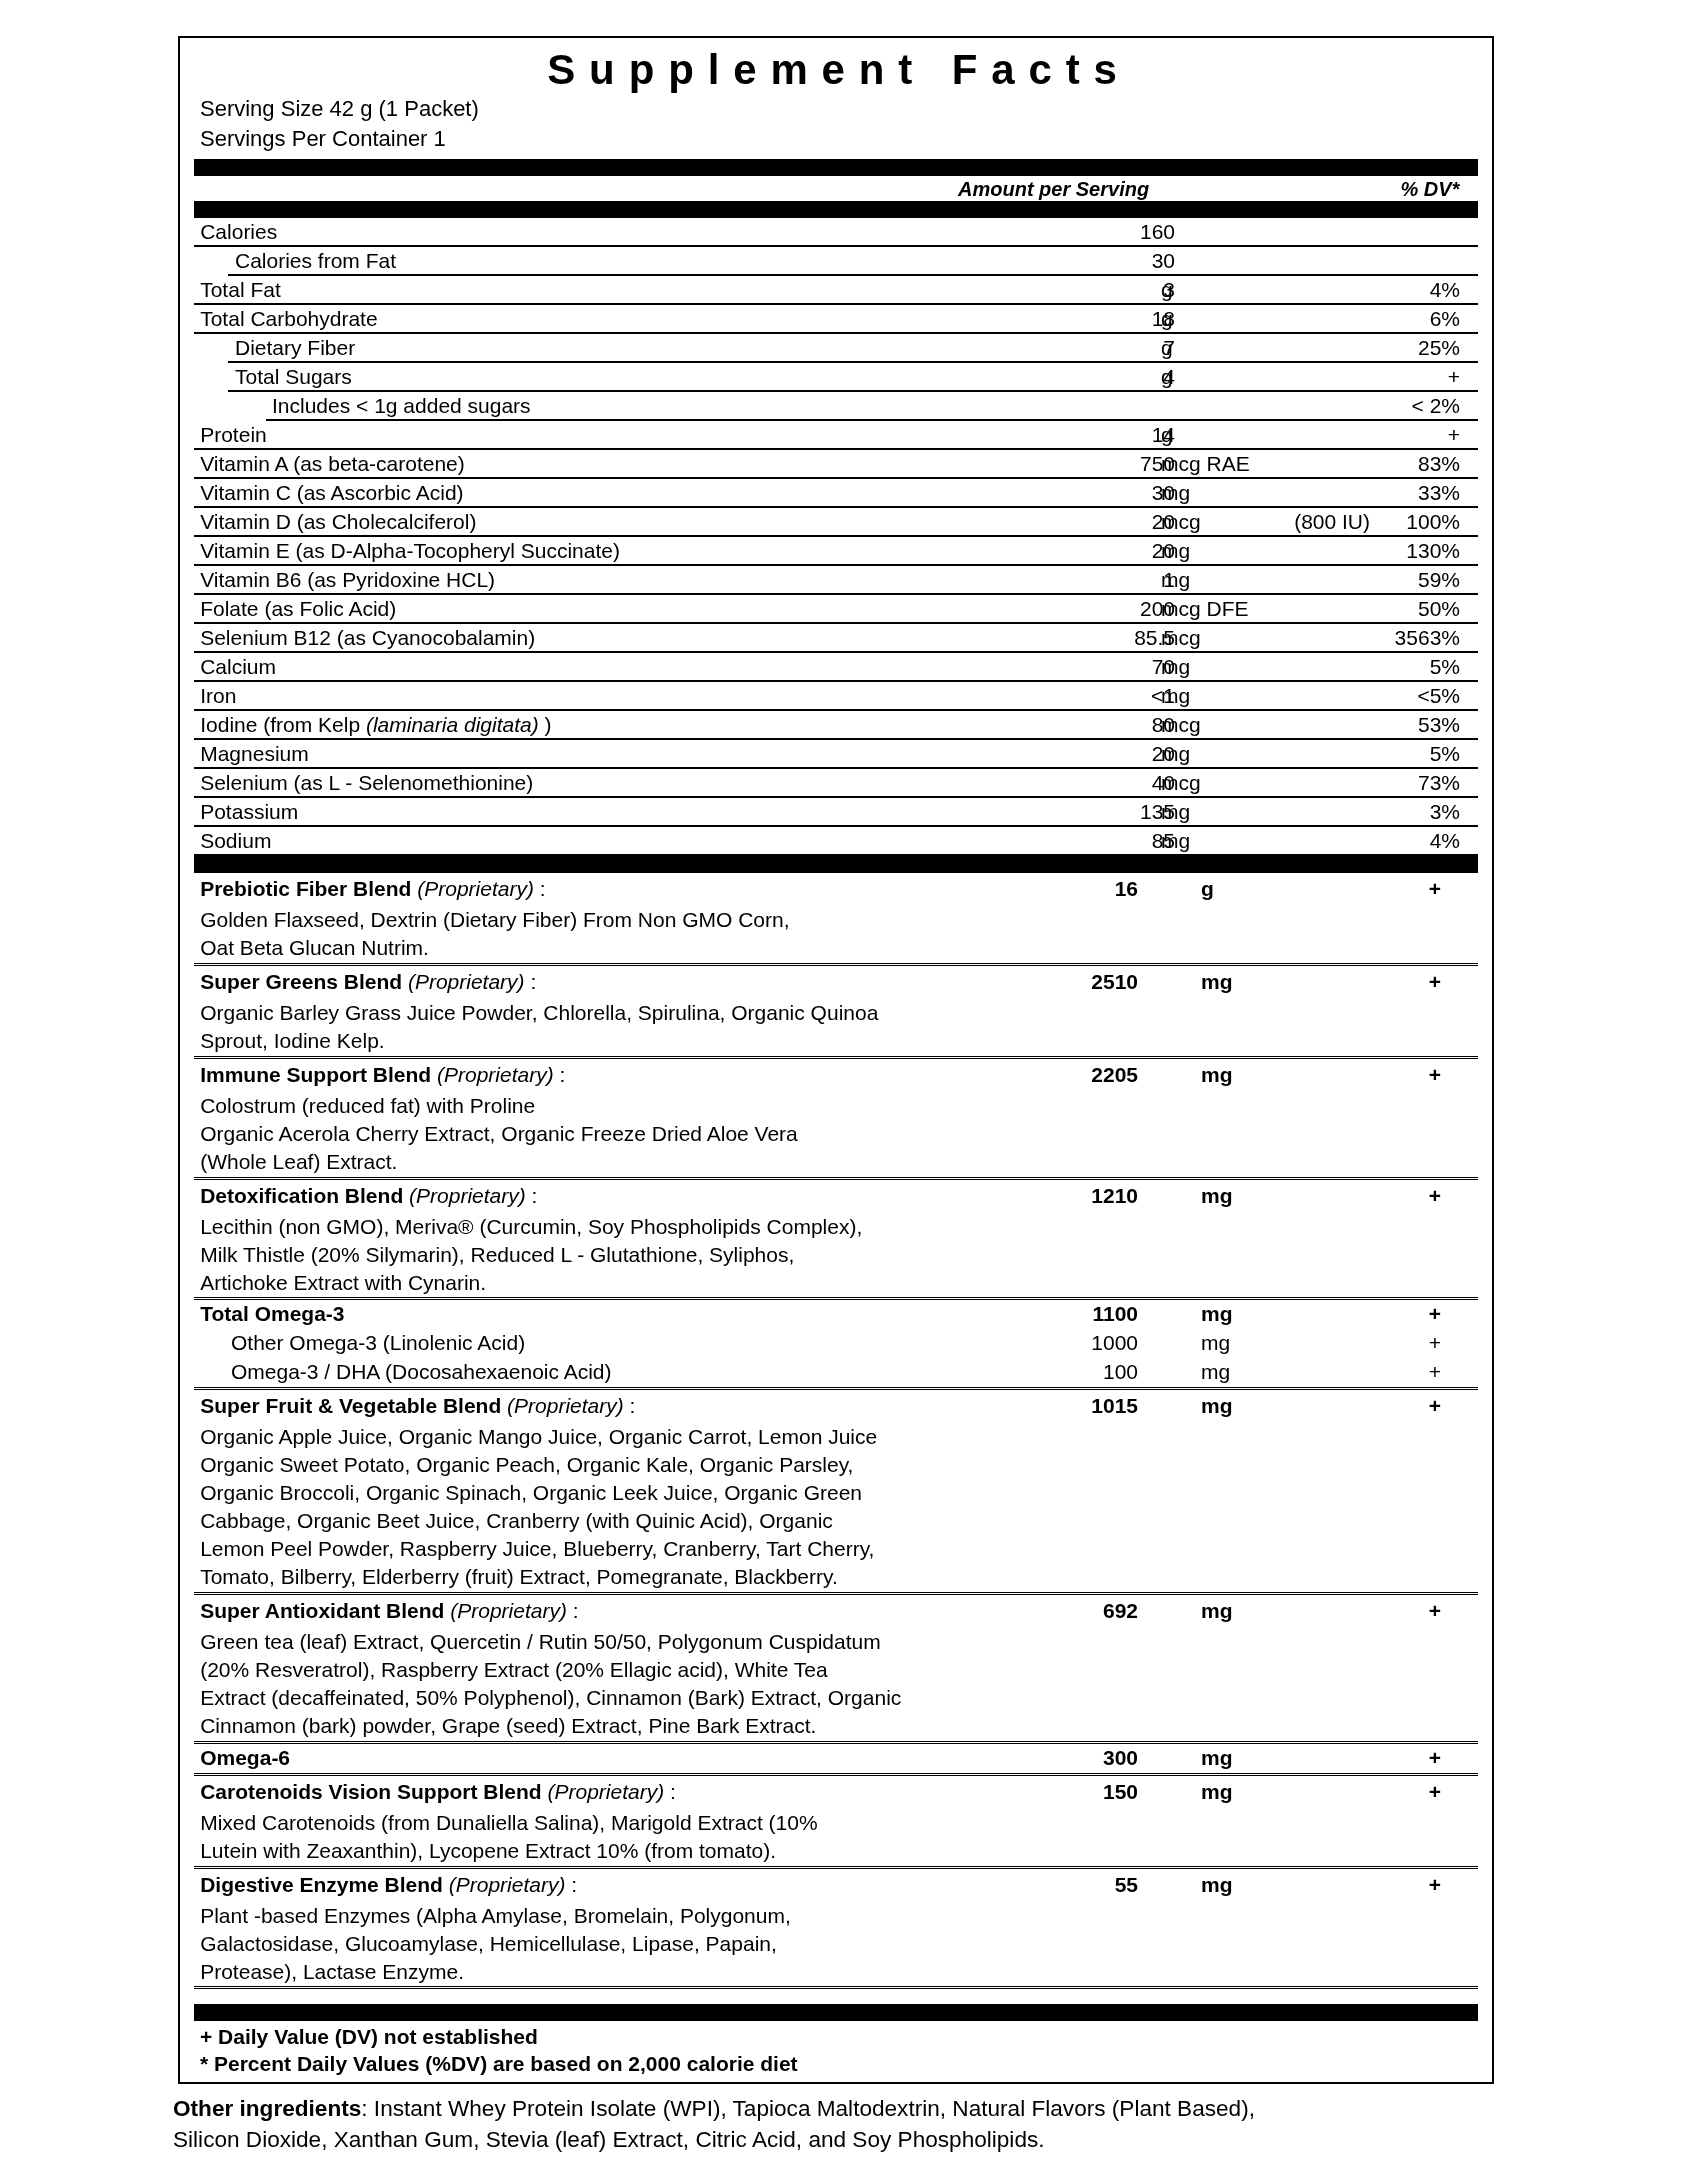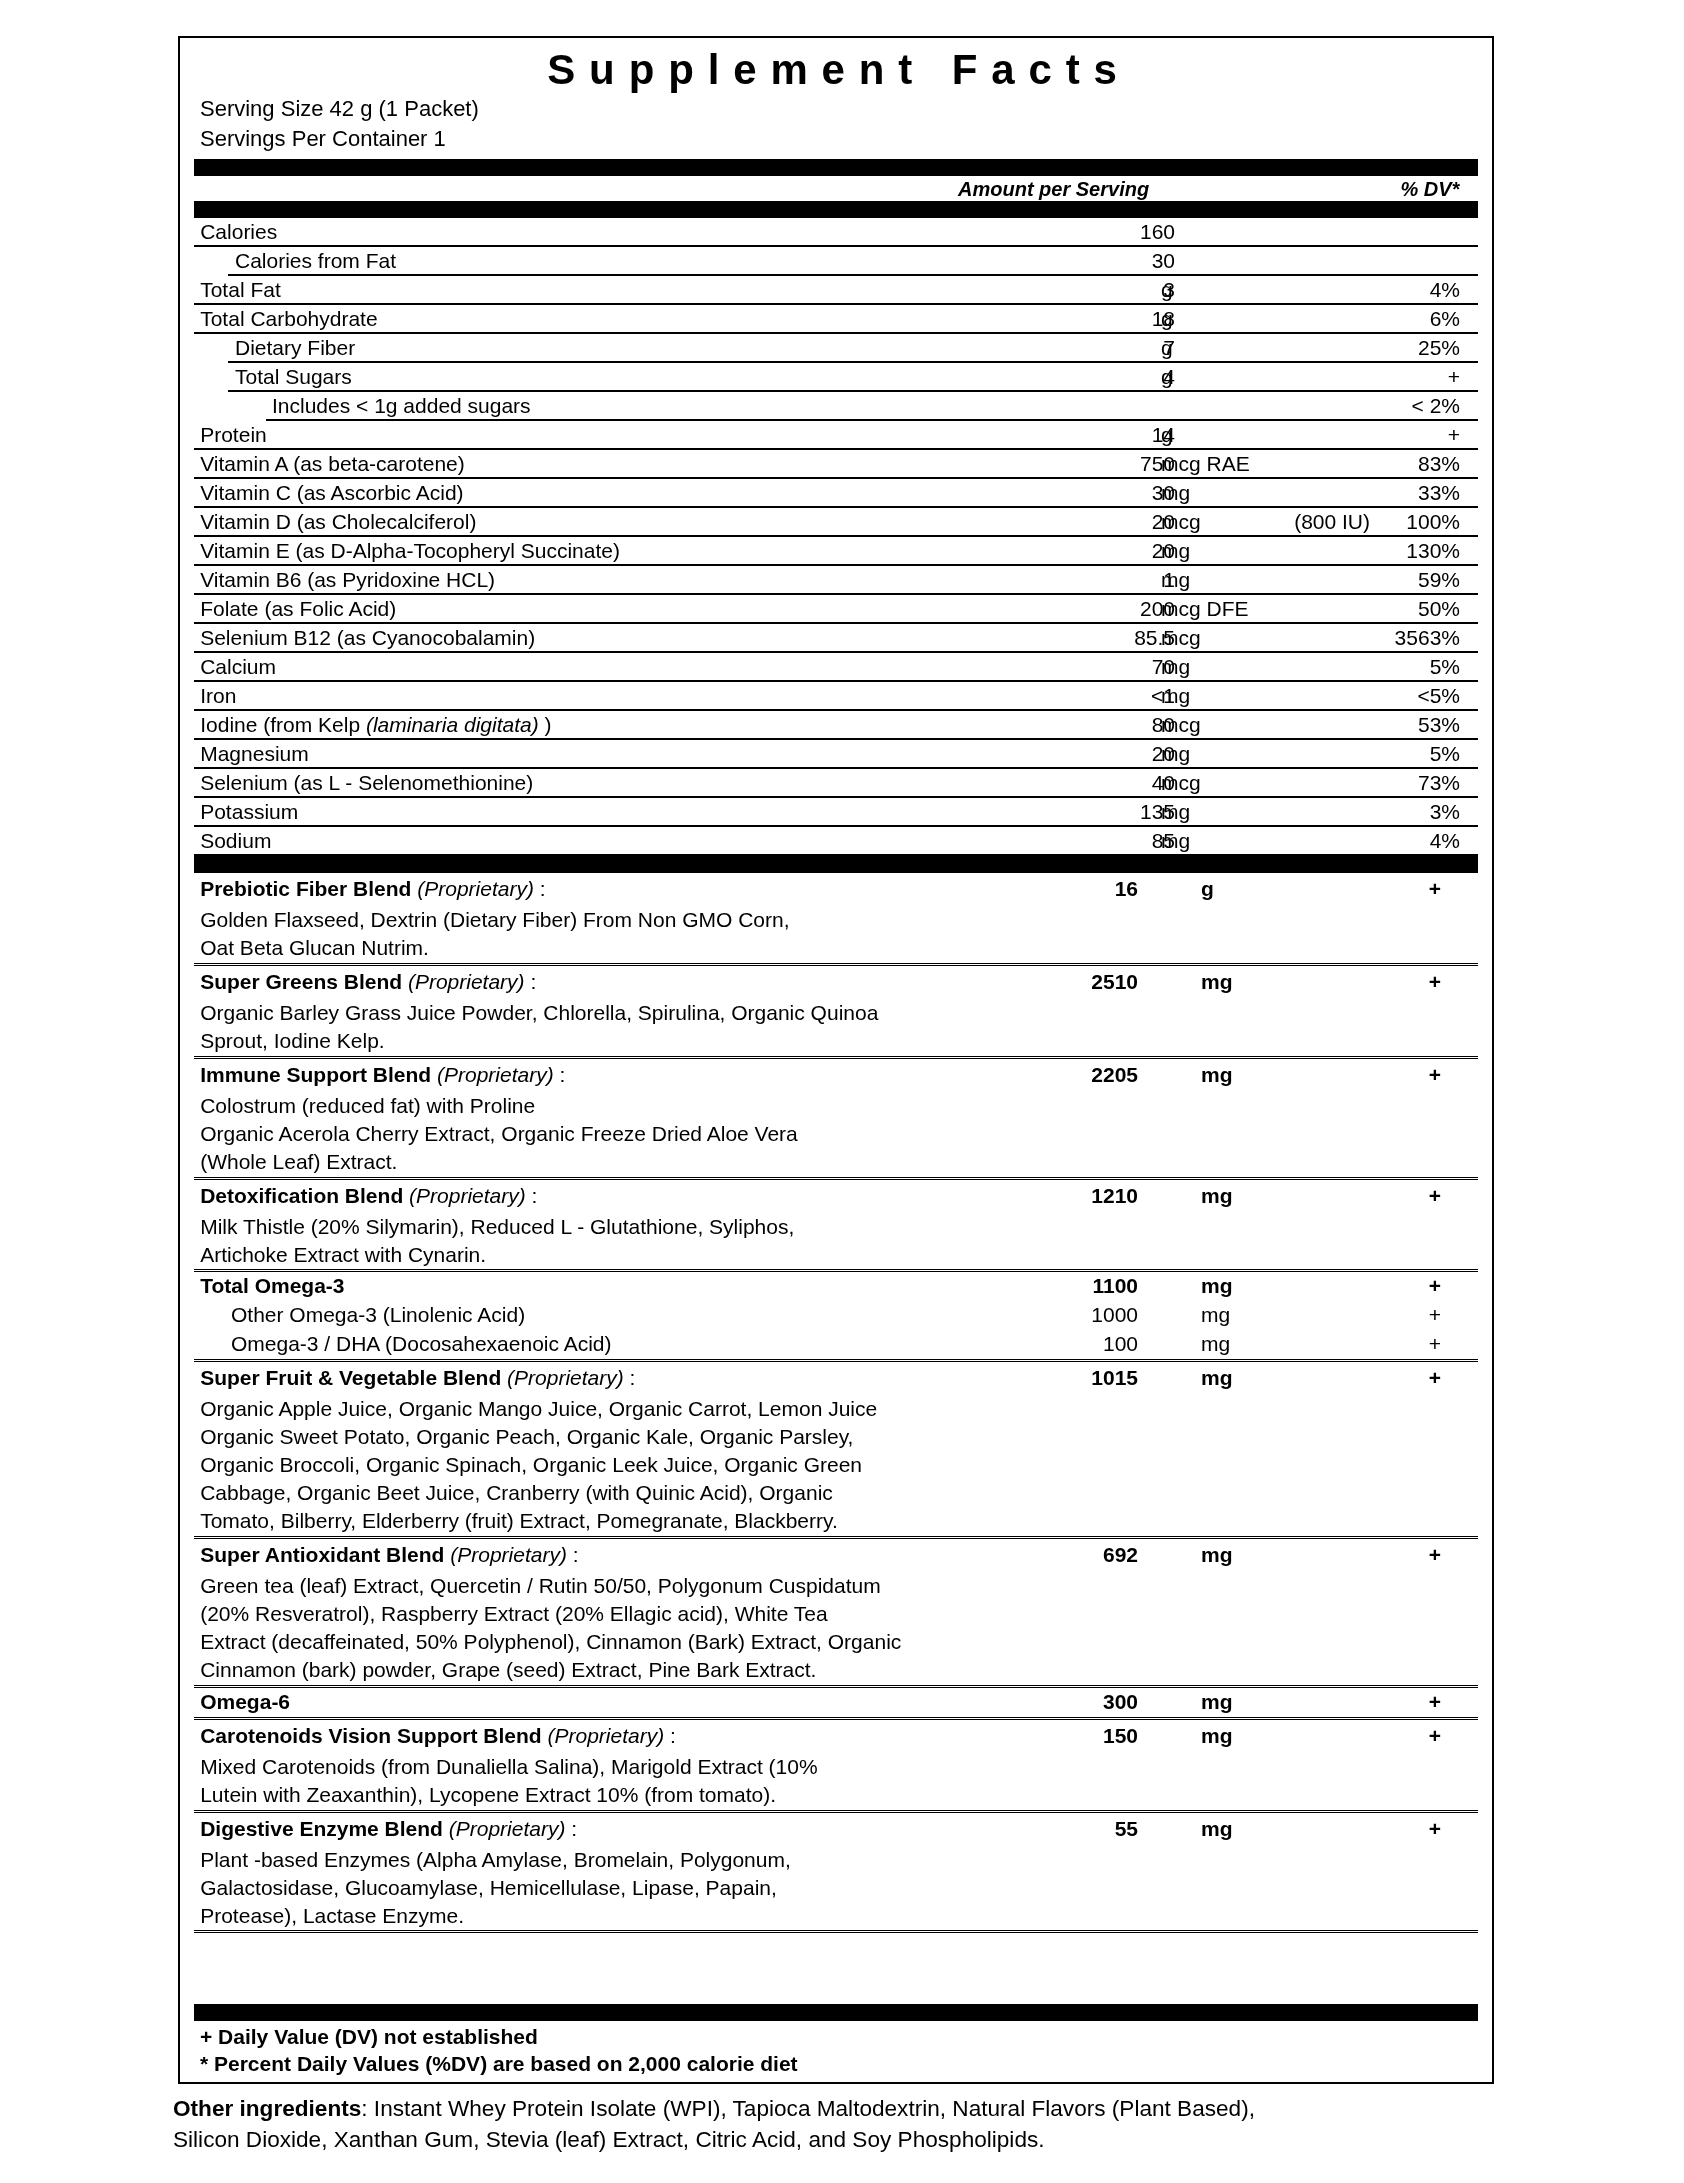--- a/index.html
+++ b/index.html
@@ -114,32 +114,34 @@
         <div class="bline">Sprout, Iodine Kelp.</div>
       </div>
       <div class="bsec">
         <div class="bhead"><span class="bname">Immune Support Blend</span><span class="bprop"> (Proprietary)</span><span class="bcolon"> :</span><span class="bamt">2205</span><span class="bunit">mg</span><span class="bdv">+</span></div>
         <div class="bline">Colostrum (reduced fat) with Proline</div>
         <div class="bline">Organic Acerola Cherry Extract, Organic Freeze Dried Aloe Vera</div>
         <div class="bline">(Whole Leaf) Extract.</div>
       </div>
       <div class="bsec">
         <div class="bhead"><span class="bname">Detoxification Blend</span><span class="bprop"> (Proprietary)</span><span class="bcolon"> :</span><span class="bamt">1210</span><span class="bunit">mg</span><span class="bdv">+</span></div>
+        <div class="bline">Lecithin (non GMO), Meriva® (Curcumin, Soy Phospholipids Complex),</div>
         <div class="bline">Milk Thistle (20% Silymarin), Reduced L - Glutathione, Syliphos,</div>
         <div class="bline">Artichoke Extract with Cynarin.</div>
       </div>
       <div class="brow bold"><span class="bname">Total Omega-3</span><span class="bamt">1100</span><span class="bunit">mg</span><span class="bdv">+</span></div>
       <div class="brow ind"><span class="bname">Other Omega-3 (Linolenic Acid)</span><span class="bamt">1000</span><span class="bunit">mg</span><span class="bdv">+</span></div>
       <div class="brow ind bsep"><span class="bname">Omega-3 / DHA (Docosahexaenoic Acid)</span><span class="bamt">100</span><span class="bunit">mg</span><span class="bdv">+</span></div>
       <div class="bsec">
         <div class="bhead"><span class="bname">Super Fruit &amp; Vegetable Blend</span><span class="bprop"> (Proprietary)</span><span class="bcolon"> :</span><span class="bamt">1015</span><span class="bunit">mg</span><span class="bdv">+</span></div>
         <div class="bline">Organic Apple Juice, Organic Mango Juice, Organic Carrot, Lemon Juice</div>
         <div class="bline">Organic Sweet Potato, Organic Peach, Organic Kale, Organic Parsley,</div>
         <div class="bline">Organic Broccoli, Organic Spinach, Organic Leek Juice, Organic Green</div>
         <div class="bline">Cabbage, Organic Beet Juice, Cranberry (with Quinic Acid), Organic</div>
+        <div class="bline">Lemon Peel Powder, Raspberry Juice, Blueberry, Cranberry, Tart Cherry,</div>
         <div class="bline">Tomato, Bilberry, Elderberry (fruit) Extract, Pomegranate, Blackberry.</div>
       </div>
       <div class="bsec">
         <div class="bhead"><span class="bname">Super Antioxidant Blend</span><span class="bprop"> (Proprietary)</span><span class="bcolon"> :</span><span class="bamt">692</span><span class="bunit">mg</span><span class="bdv">+</span></div>
         <div class="bline">Green tea (leaf) Extract, Quercetin / Rutin 50/50, Polygonum Cuspidatum</div>
         <div class="bline">(20% Resveratrol), Raspberry Extract (20% Ellagic acid), White Tea</div>
         <div class="bline">Extract (decaffeinated, 50% Polyphenol), Cinnamon (Bark) Extract, Organic</div>
         <div class="bline">Cinnamon (bark) powder, Grape (seed) Extract, Pine Bark Extract.</div>
       </div>
       <div class="brow bold bsep"><span class="bname">Omega-6</span><span class="bamt">300</span><span class="bunit">mg</span><span class="bdv">+</span></div>

